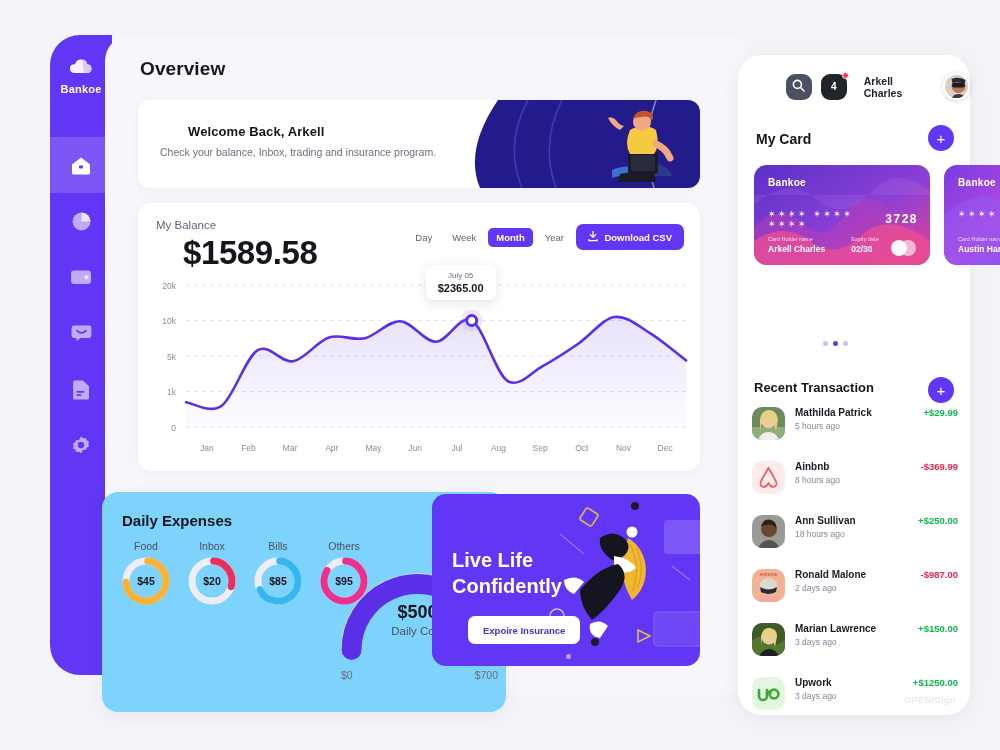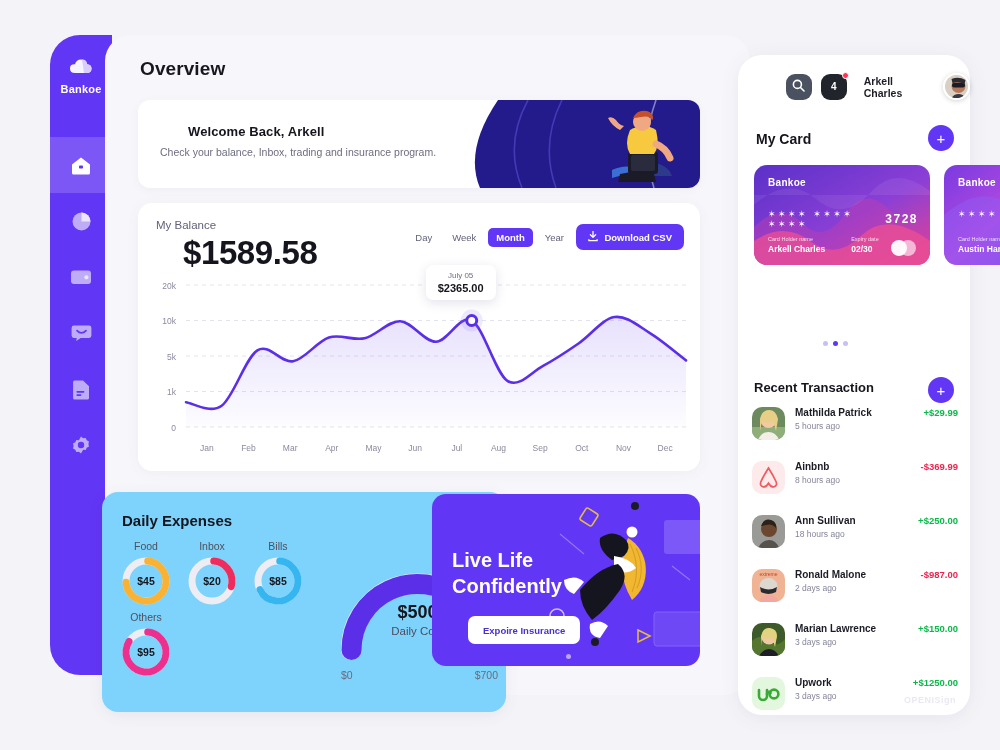--- a/index.html
+++ b/index.html
@@ -88,21 +88,21 @@
     width: 404px; height: 220px;
     background: #7dd3fc; border-radius: 16px; z-index: 7;
     box-shadow: 0 3px 16px rgba(40,30,90,.07);
     margin-left: 40px;
   }
   #expenses-title { position: absolute; left: 20px; top: 20px; font-size: 15px; font-weight: bold; color: #15151d; }
   #expenses-menu { position: absolute; right: 18px; top: 24px; display: flex; gap: 3px; cursor: pointer; }
   #expenses-menu i { width: 3.5px; height: 3.5px; border-radius: 50%; background: #4a4a5c; display: block; }
   #donut-grid {
     position: absolute; left: 18px; top: 48px;
-    width: 160px; display: grid; grid-template-columns: 1fr 1fr 1fr; gap: 4px 14px;
+    width: 160px; display: grid; grid-template-columns: 1fr 1fr 1fr 1fr; gap: 4px 14px;
   }
   .donut-cell { text-align: center; }
   .donut-cat { font-size: 10.5px; color: #50505f; margin-bottom: 3px; }
   .donut-wrap { position: relative; width: 52px; height: 52px; margin: 0 auto; }
   .donut-val {
     position: absolute; inset: 0; display: flex; align-items: center; justify-content: center;
     font-size: 10.5px; font-weight: bold; color: #15151d;
   }
   #gauge-box { position: absolute; right: 6px; top: 58px; width: 165px; height: 135px; }
   #gauge-center { position: absolute; left: 0; right: 0; top: 52px; text-align: center; }

